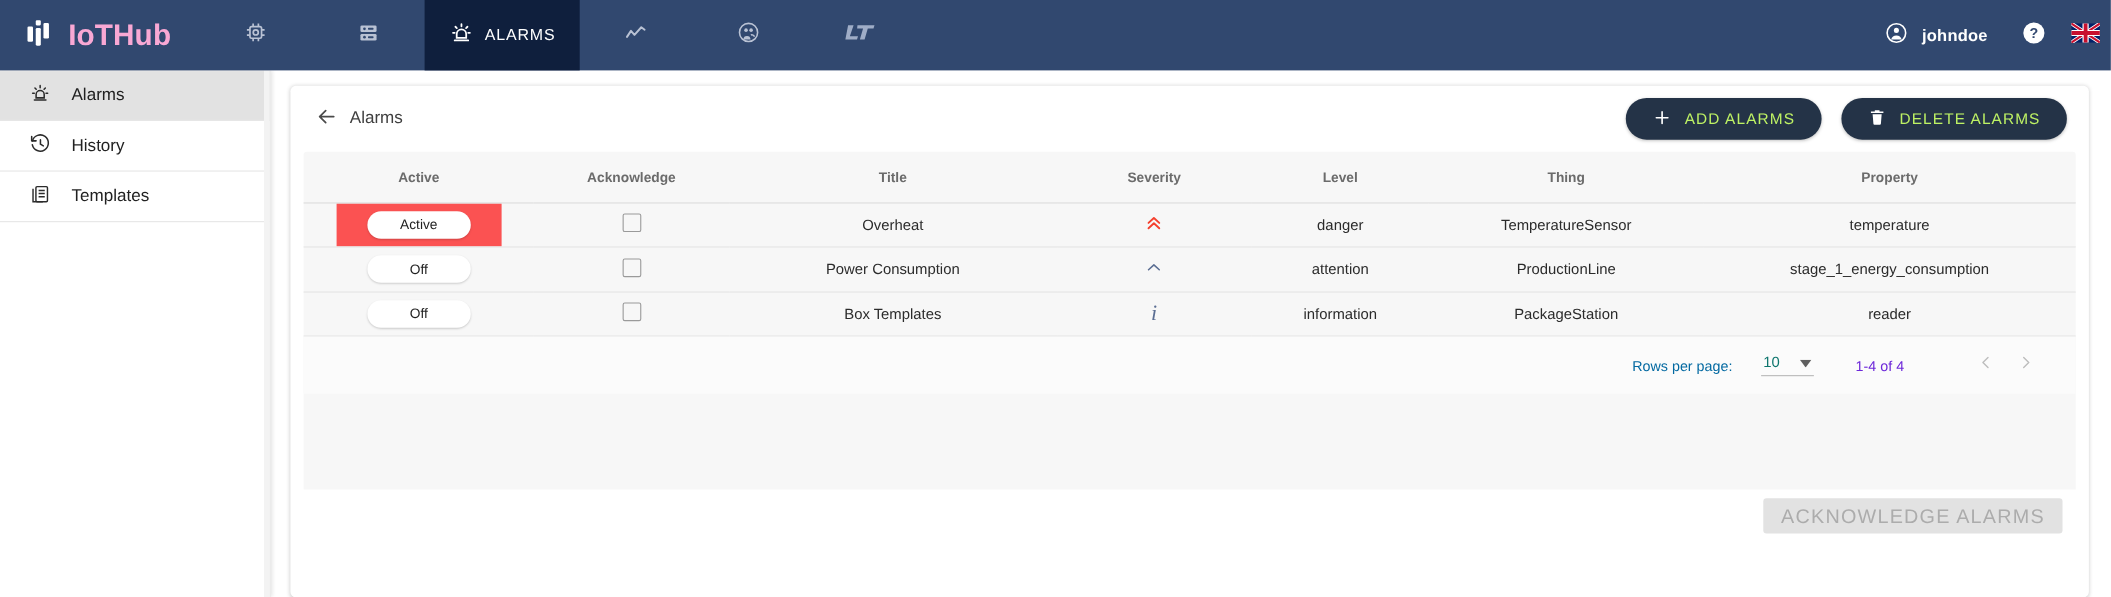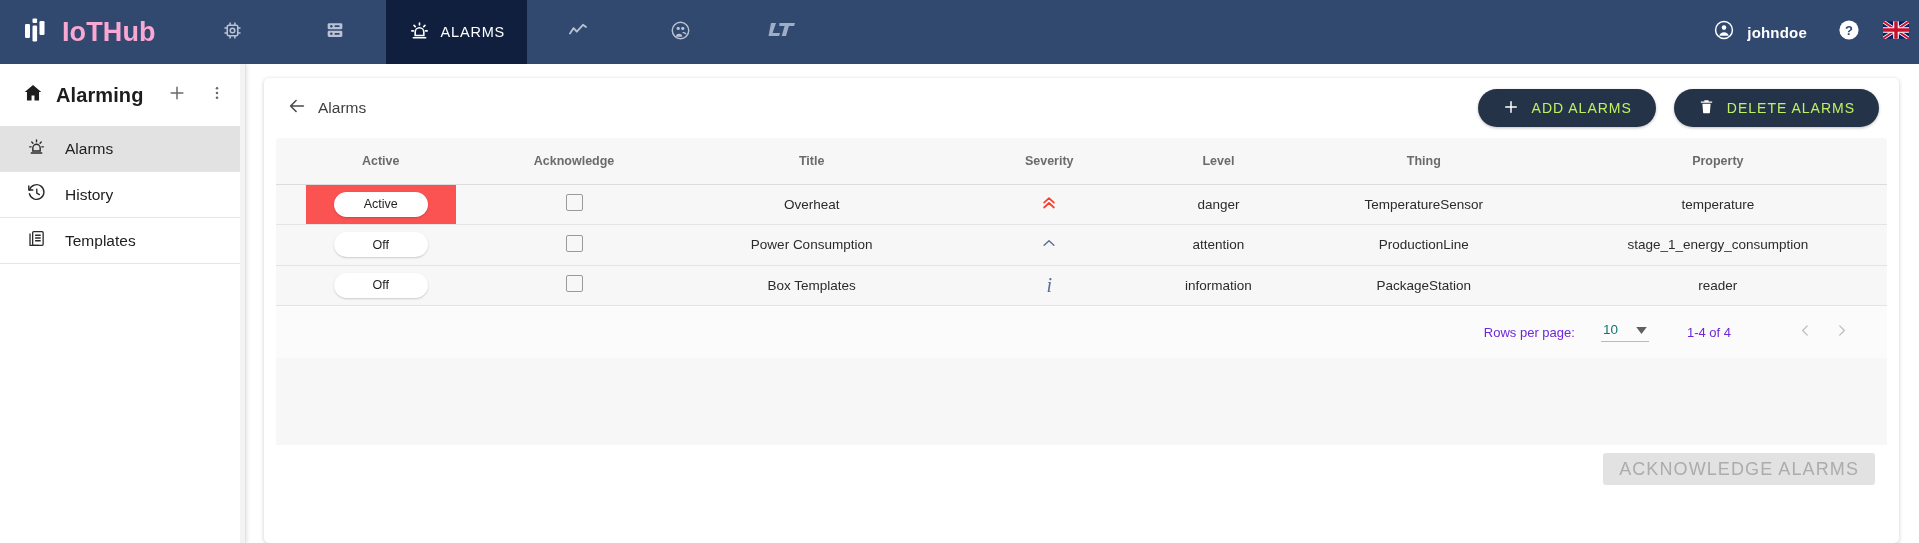--- a/index.html
+++ b/index.html
@@ -241,21 +241,21 @@
   
   .table-footer {
     display: flex;
     align-items: center;
     justify-content: flex-end;
     height: 52px;
     padding-right: 28px;
     gap: 0;
     background: #fbfbfb;
   }
-  .rpp-label { font-size: 13px; color: #6d28d9; margin-right: 26px;}
+  .rpp-label { font-size: 13px; color: #0369a1; margin-right: 26px;}
   .rpp-select {
     display: flex; align-items: center; gap: 18px;
     border-bottom: 1px solid #b9b9b9;
     padding: 0 2px 4px 2px;
     font-size: 13.5px; color: #0f766e; cursor: pointer;
     margin-right: 38px;
   }
   .range-label { font-size: 13px; color: #6d28d9; margin-right: 56px;}
   .pg-btn { width: 36px; height: 36px; display:flex; align-items:center; justify-content:center; cursor:pointer; }
   .ack-row {
@@ -395,44 +395,20 @@
           <path d="M30 0v40M0 20h60" stroke="#C8102E" stroke-width="8"></path>
         </svg>
       </span>
     </div>
   </div>
 </div>
 
 <div class="body-wrap">
 
   <div class="sidebar">
-    <div class="sidebar-header">
-      <span>
-        <svg width="22" height="22" viewBox="0 0 24 24" fill="#1d1d1d">
-          <path d="M12 3.4L3 11h2.4v9.2h5v-5.6h3.2v5.6h5V11H21z"></path>
-        </svg>
-      </span>
-      <span class="sidebar-title">Alarming</span>
-      <span class="icon-btn">
-        <span>
-          <svg width="20" height="20" viewBox="0 0 24 24" stroke="#6a6a6a" stroke-width="1.8" stroke-linecap="round">
-            <path d="M12 5v14M5 12h14"></path>
-          </svg>
-        </span>
-      </span>
-      <span class="icon-btn">
-        <span>
-          <svg width="18" height="18" viewBox="0 0 24 24" fill="#6a6a6a">
-            <circle cx="12" cy="5.6" r="1.7"></circle>
-              <circle cx="12" cy="12" r="1.7"></circle>
-              <circle cx="12" cy="18.4" r="1.7"></circle>
-          </svg>
-        </span>
-      </span>
-    </div>
 
     <div class="side-item selected">
       <span>
         <svg width="21" height="21" viewBox="0 0 24 24" fill="none" stroke="#2b2b2b" stroke-width="1.6" stroke-linecap="round">
           <path d="M7.8 17.1v-3.4a4.2 4.2 0 018.4 0v3.4z"></path>
           <path d="M6 19.4h12"></path>
           <path d="M12 4.4v2.1M6.6 6.9l1.3 1.3M17.4 6.9l-1.3 1.3M4.2 12.4h1.7M19.8 12.4h-1.7"></path>
         </svg>
       </span>
       <span class="si-label">Alarms</span>

